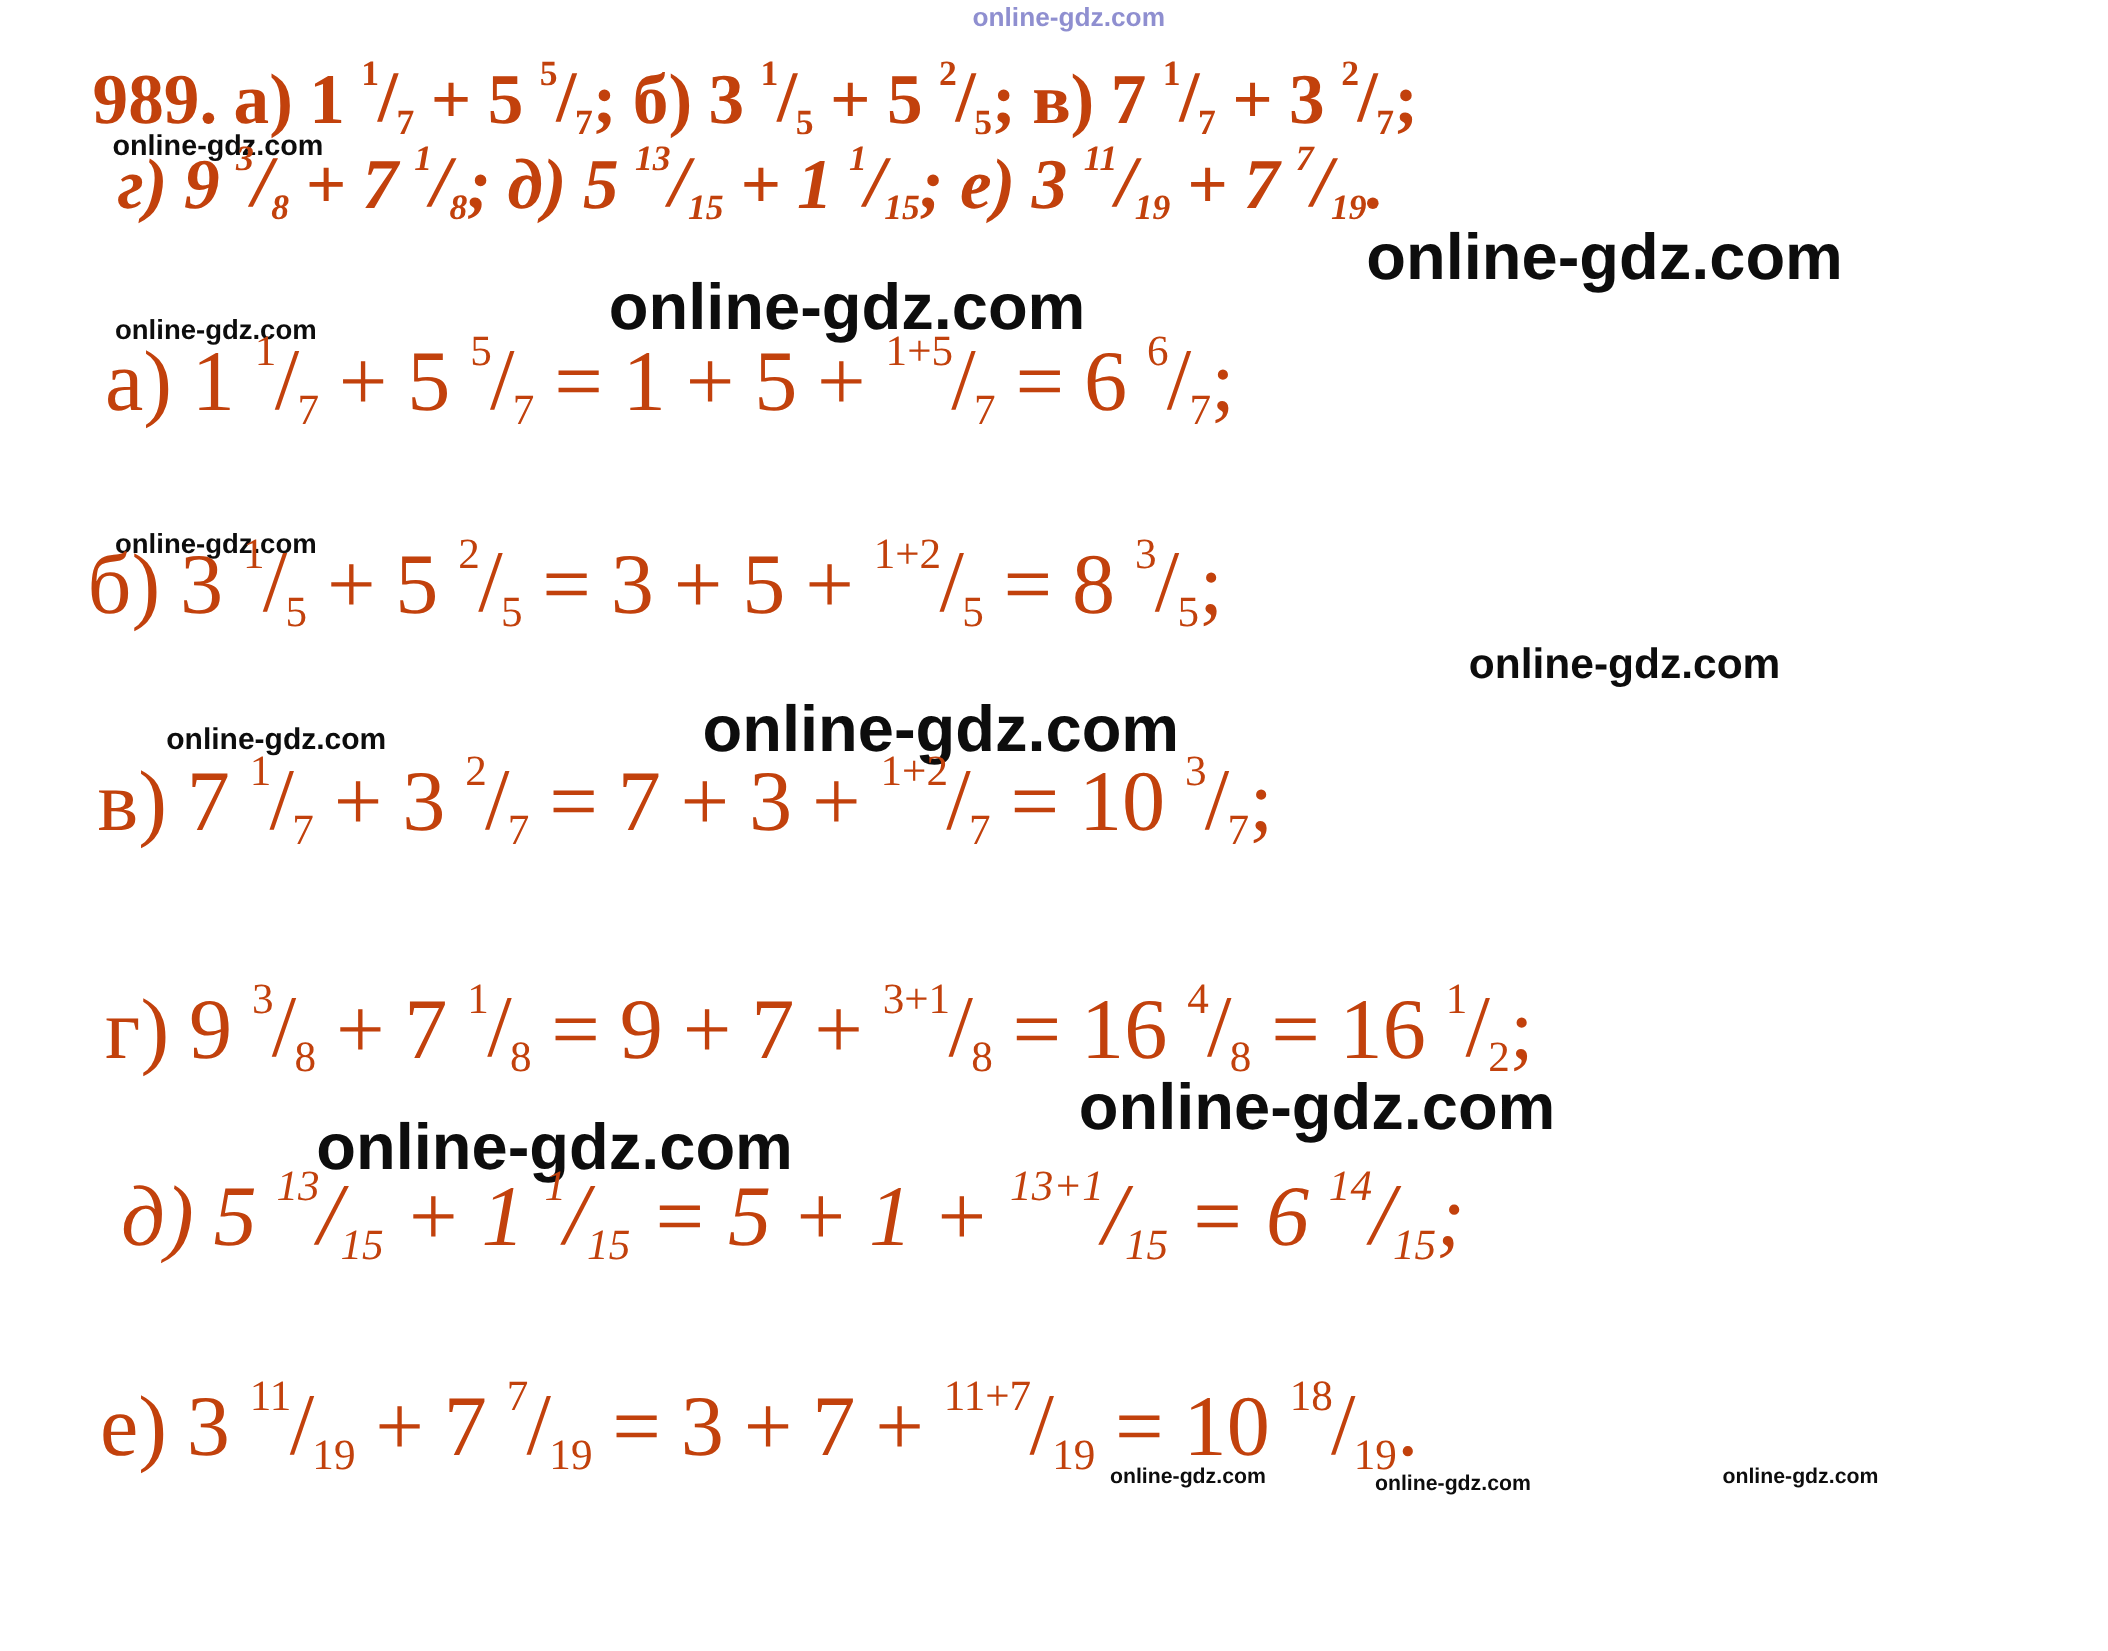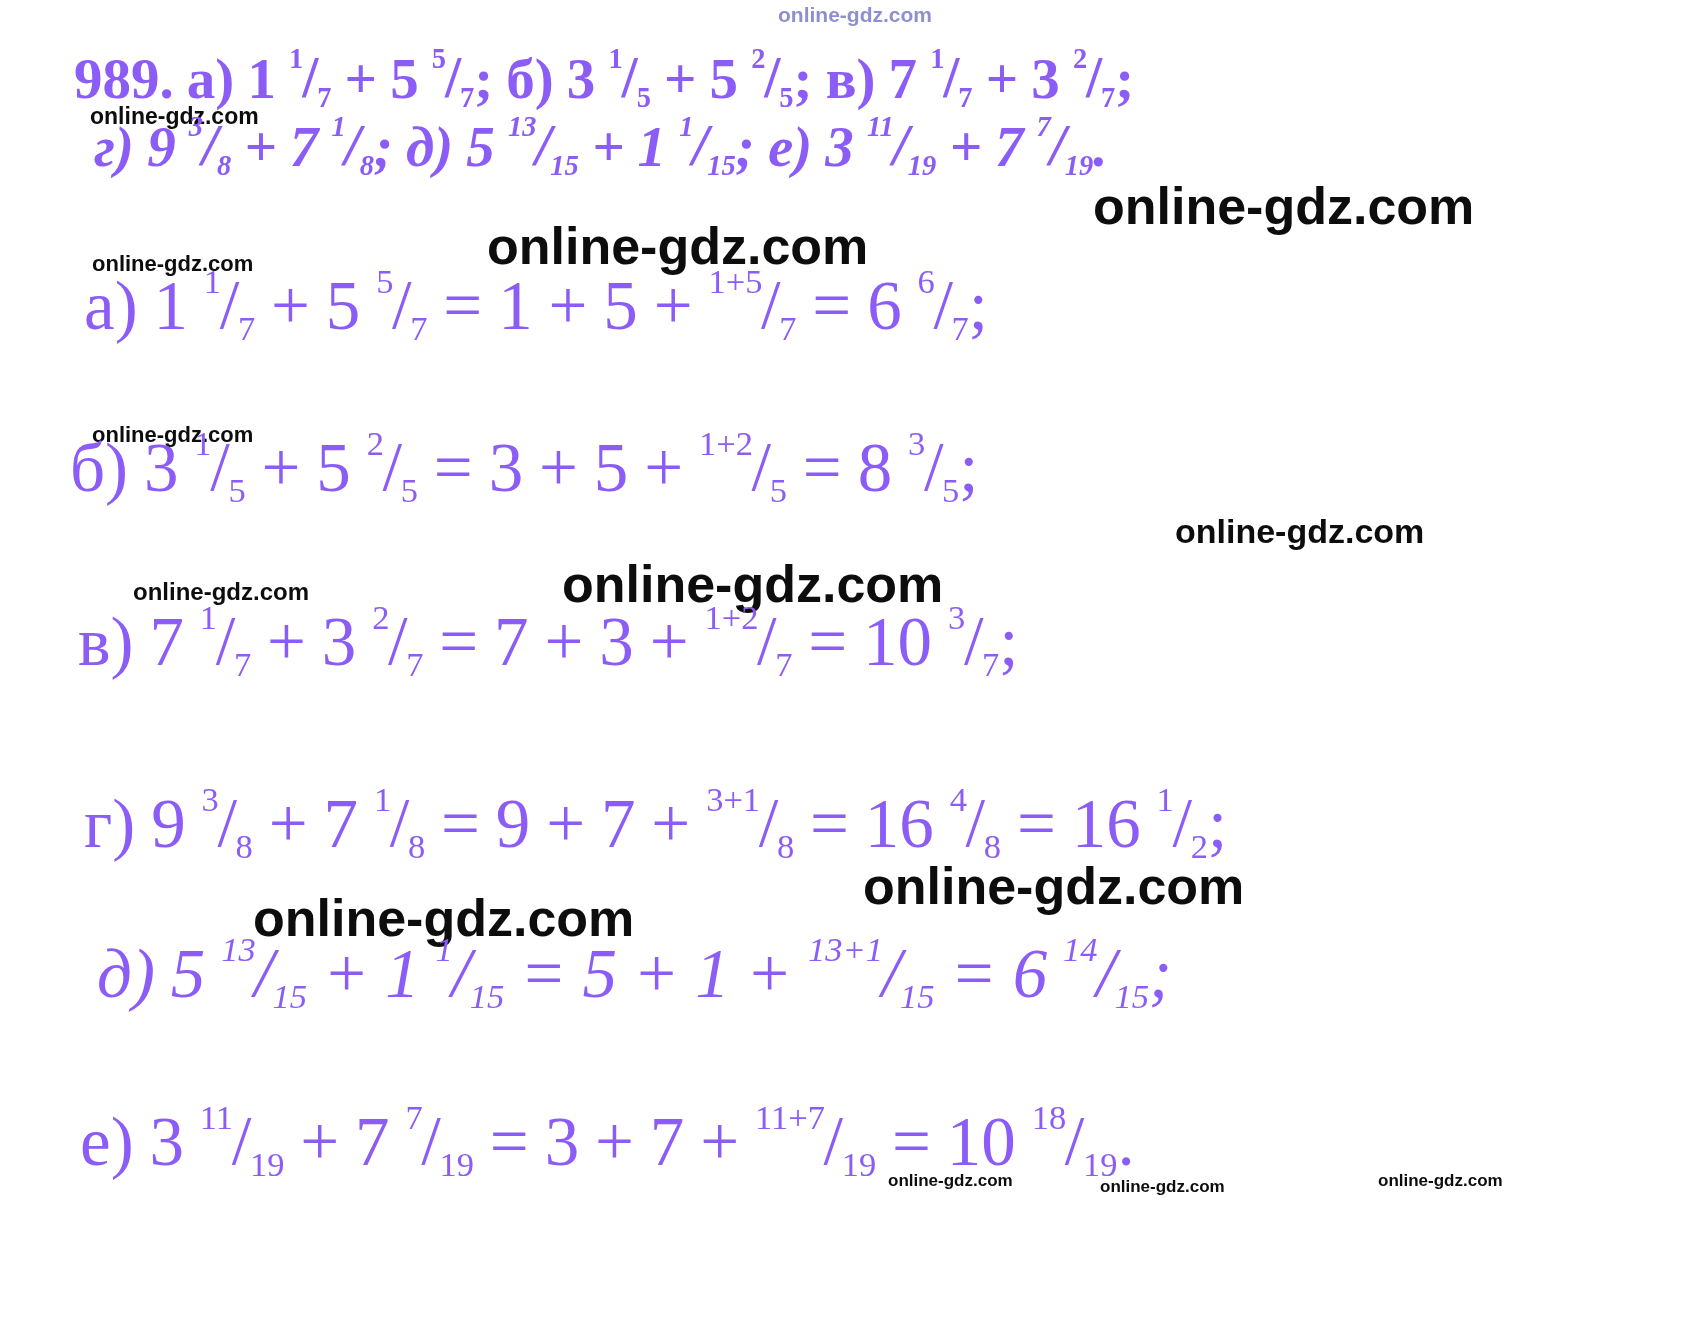--- a/index.html
+++ b/index.html
@@ -7,21 +7,21 @@
     position:relative;
     width:1686px;height:1321px;
     background:#ffffff;
     overflow:hidden;
     font-family:"Liberation Serif", serif;
   }
   
   .eq{
     position:absolute;
     white-space:nowrap;
-    color:#8b5cf6;
+    color:#c2410c;
     line-height:1;
     word-spacing:-0.02em;
   }
   .head{font-weight:700;font-size:57px;}
   .sol{font-weight:400;font-size:69px;}
   .l-h1{left:74px;top:50px;}
   .l-h2{left:94px;top:118px;font-style:italic;}
   .l-a{left:84px;top:270px;}
   .l-b{left:70px;top:432px;}
   .l-v{left:78px;top:606px;}

